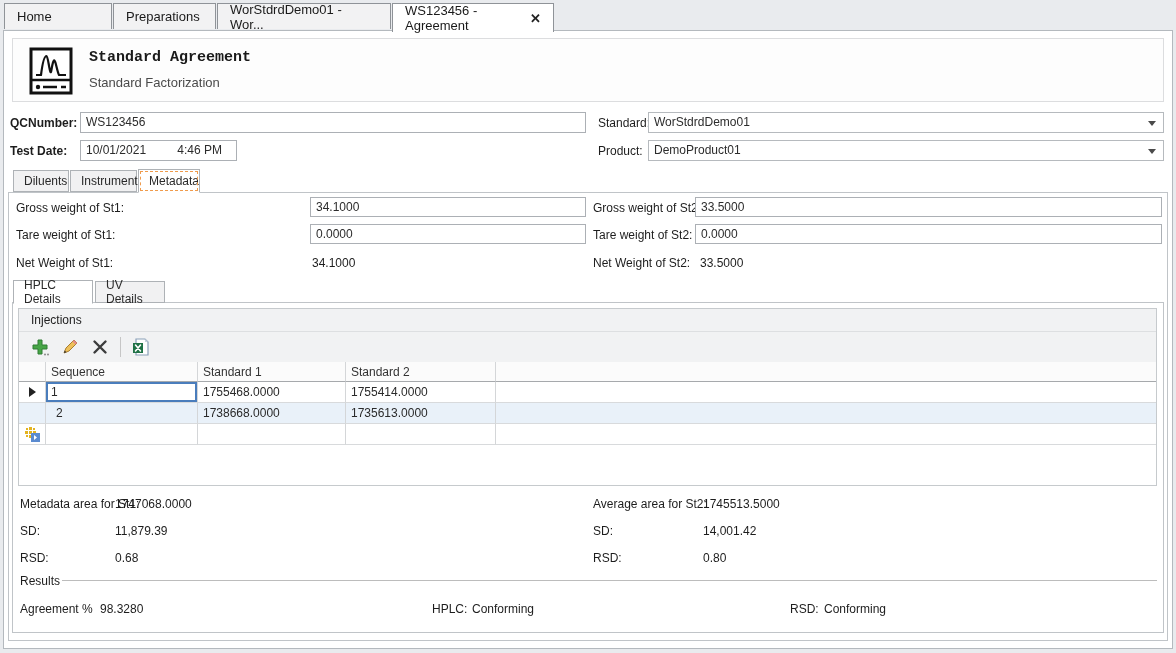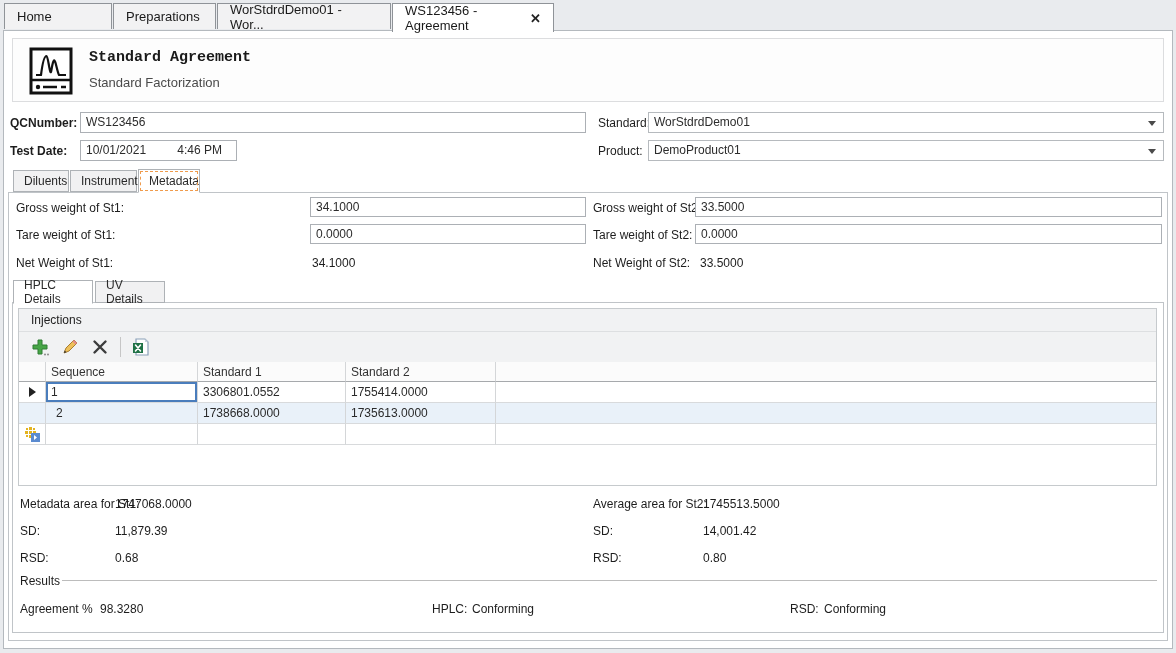--- a/index.html
+++ b/index.html
@@ -198,21 +198,21 @@
       <div class="gc hdrc rowhdr"></div>
       <div class="gc hdrc">Sequence</div>
       <div class="gc hdrc">Standard 1</div>
       <div class="gc hdrc">Standard 2</div>
       <div class="gc hdrc last"></div>
 
       <div class="gc rowhdr">
           <span class="cur-arrow"></span>
         </div>
       <div class="gc selcell">1</div>
-      <div class="gc">3306801.0552</div>
+      <div class="gc">1755468.0000</div>
       <div class="gc">1755414.0000</div>
       <div class="gc last"></div>
 
       <div class="row-alt" style="display:contents;">
         <div class="gc rowhdr"></div>
         <div class="gc" style="padding-left:10px;">2</div>
         <div class="gc">1738668.0000</div>
         <div class="gc">1735613.0000</div>
         <div class="gc last"></div>
       </div>

